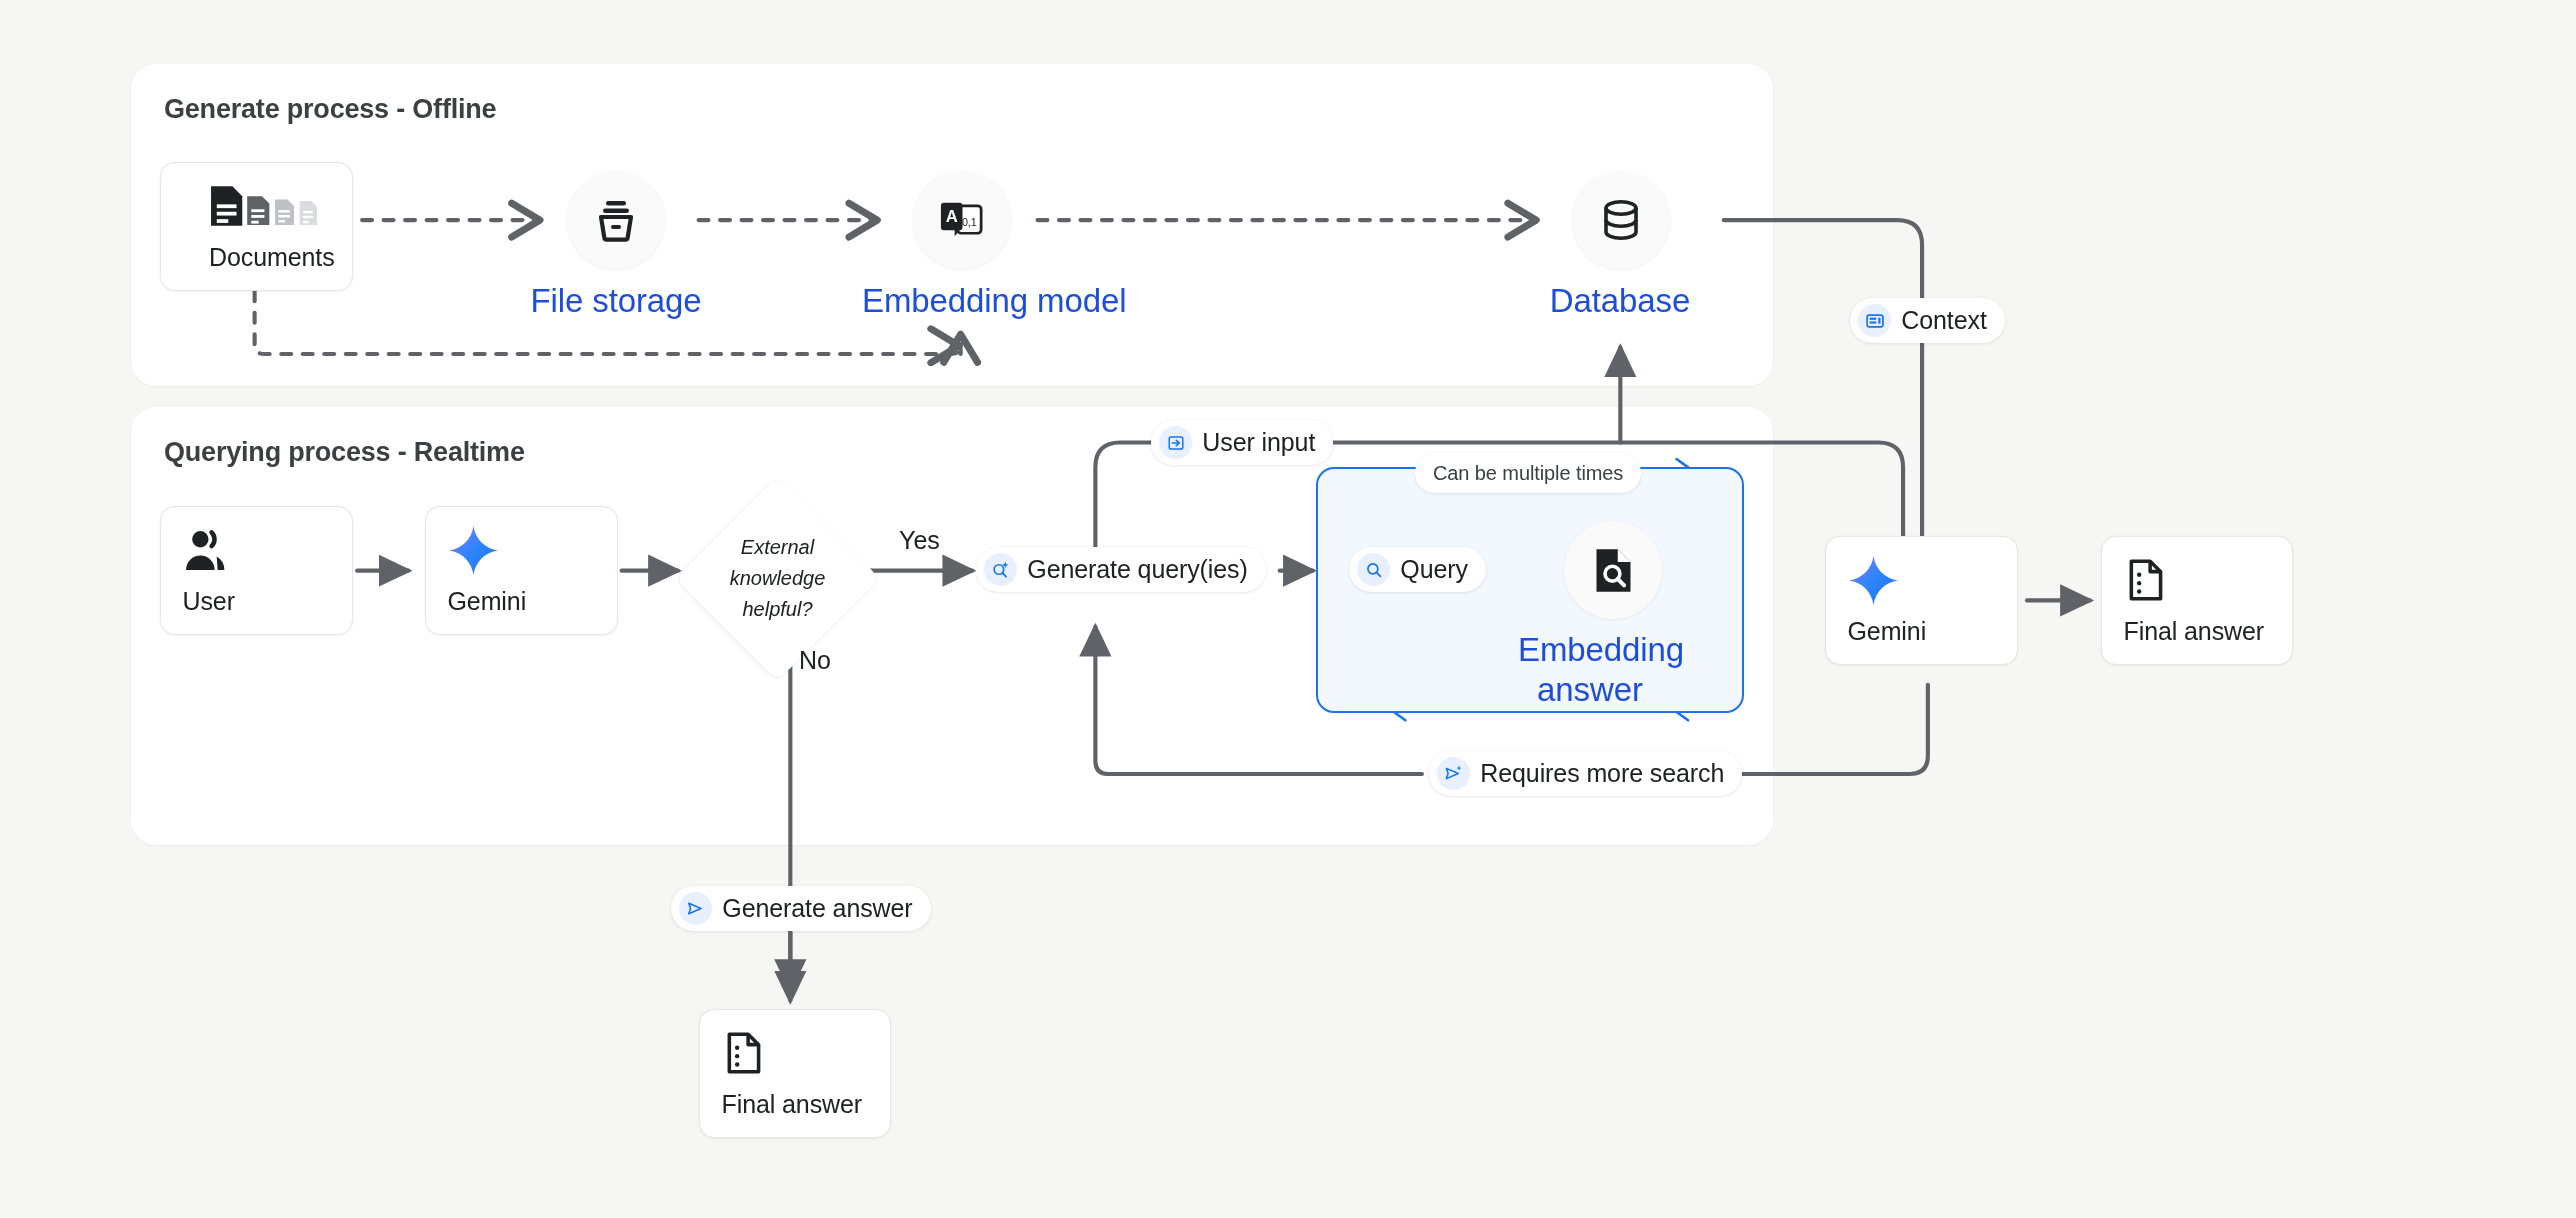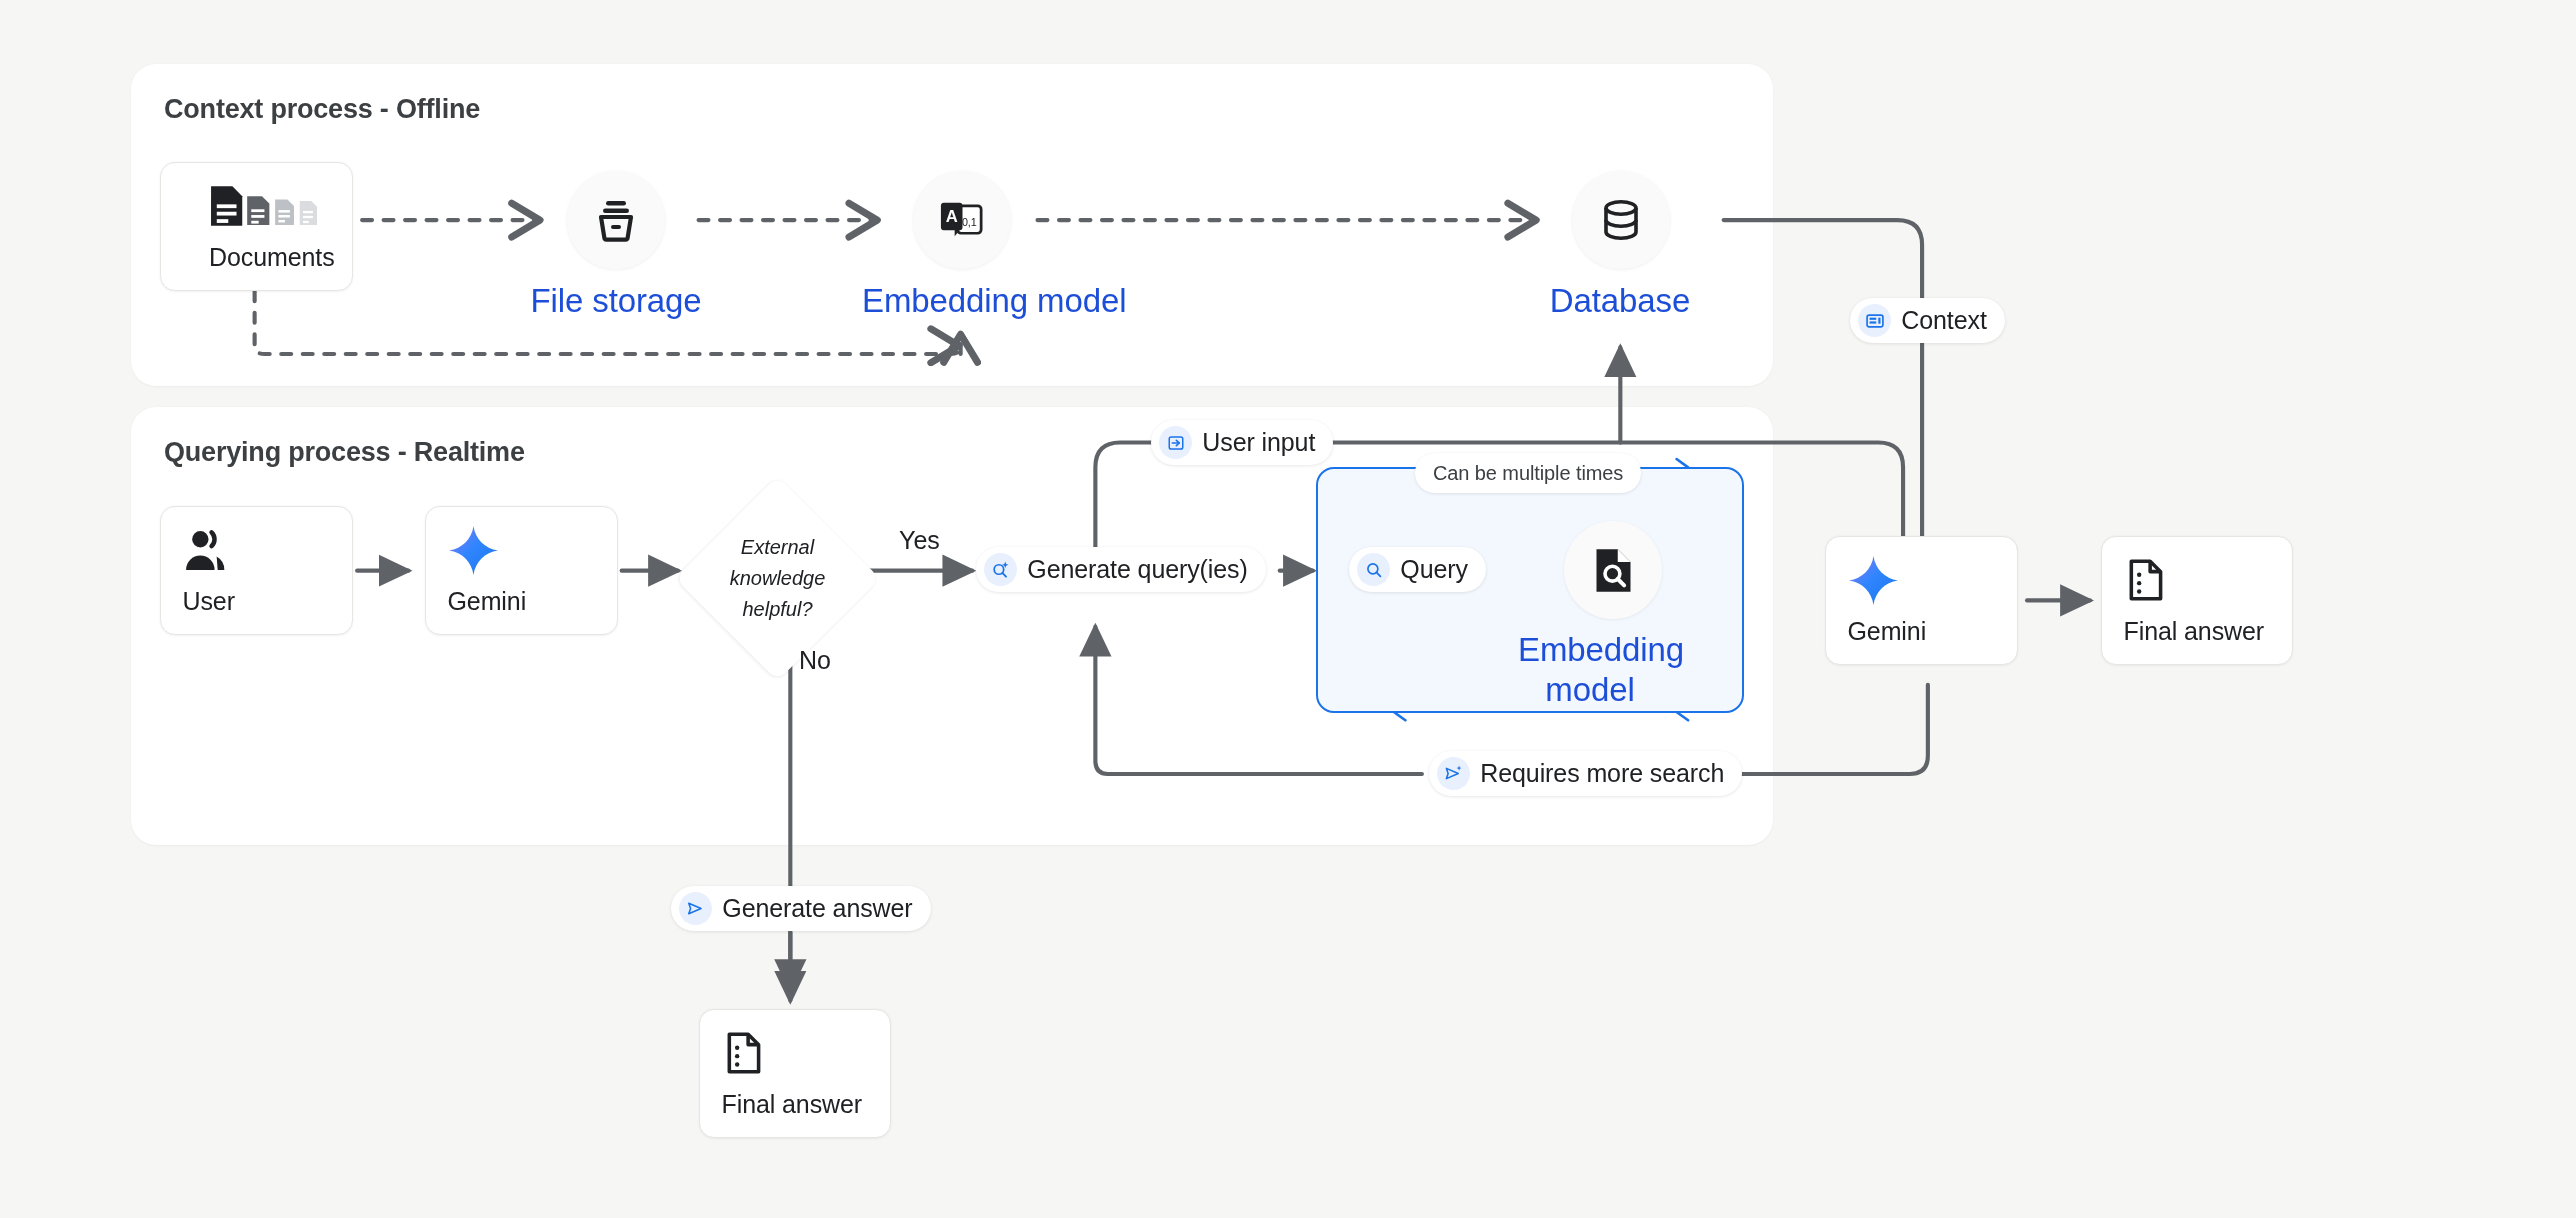--- a/index.html
+++ b/index.html
@@ -115,21 +115,21 @@
 
   
   #wires{position:absolute;left:0;top:0;width:2576px;height:1219px;pointer-events:none;}
 </style>
 </head>
 <body>
 
 <div id="canvas">
 
   <div class="panel" id="panel-indexing">
-    <div class="panel-title">Context process - Offline</div>
+    <div class="panel-title">Generate process - Offline</div>
   </div>
 
   <div class="panel" id="panel-querying">
     <div class="panel-title">Querying process - Realtime</div>
   </div>
 
   <svg id="wires" viewBox="0 0 3116 1474">
     <defs>
       <marker id="ah" markerWidth="9" markerHeight="9" refX="7.2" refY="4.5" orient="auto" markerUnits="strokeWidth">
         <path d="M0,0.6 L8.2,4.5 L0,8.4 z" fill="#5f6368"></path>
@@ -315,21 +315,21 @@
   <div class="node-circle" id="n-embedding-query" style="left:1564px;top:521px;">
     <svg width="51" height="51" viewBox="0 0 48 48">
       <path d="M8 4 h20 l12 12 v28 H8 z" fill="#202124"></path>
       <path d="M28 4 v12 h12 z" fill="#fff"></path>
       <circle cx="23" cy="27" r="7" fill="none" stroke="#fff" stroke-width="3.4"></circle>
       <line x1="28" y1="32" x2="34" y2="38" stroke="#fff" stroke-width="3.8" stroke-linecap="round"></line>
     </svg>
   </div>
   <div class="circle-label wrap" style="left:1518px;top:630px;width:144px;">
     <span>Embedding</span><br>
-    <span>model</span>
+    <span>answer</span>
   </div>
 
   <div class="pill" id="p-user-input" style="left:1151px;top:420px;">
     <span class="p-ico">
       <svg width="18" height="18" viewBox="0 0 24 24">
         <rect x="3" y="4" width="18" height="16" rx="2.4" fill="none" stroke="#1a73e8" stroke-width="2"></rect>
         <line x1="7" y1="12" x2="16" y2="12" stroke="#1a73e8" stroke-width="2.2" stroke-linecap="round"></line>
         <path d="M12.5 8.4 L16.4 12 L12.5 15.6" fill="none" stroke="#1a73e8" stroke-width="2.2" stroke-linecap="round" stroke-linejoin="round"></path>
       </svg>
     </span>

